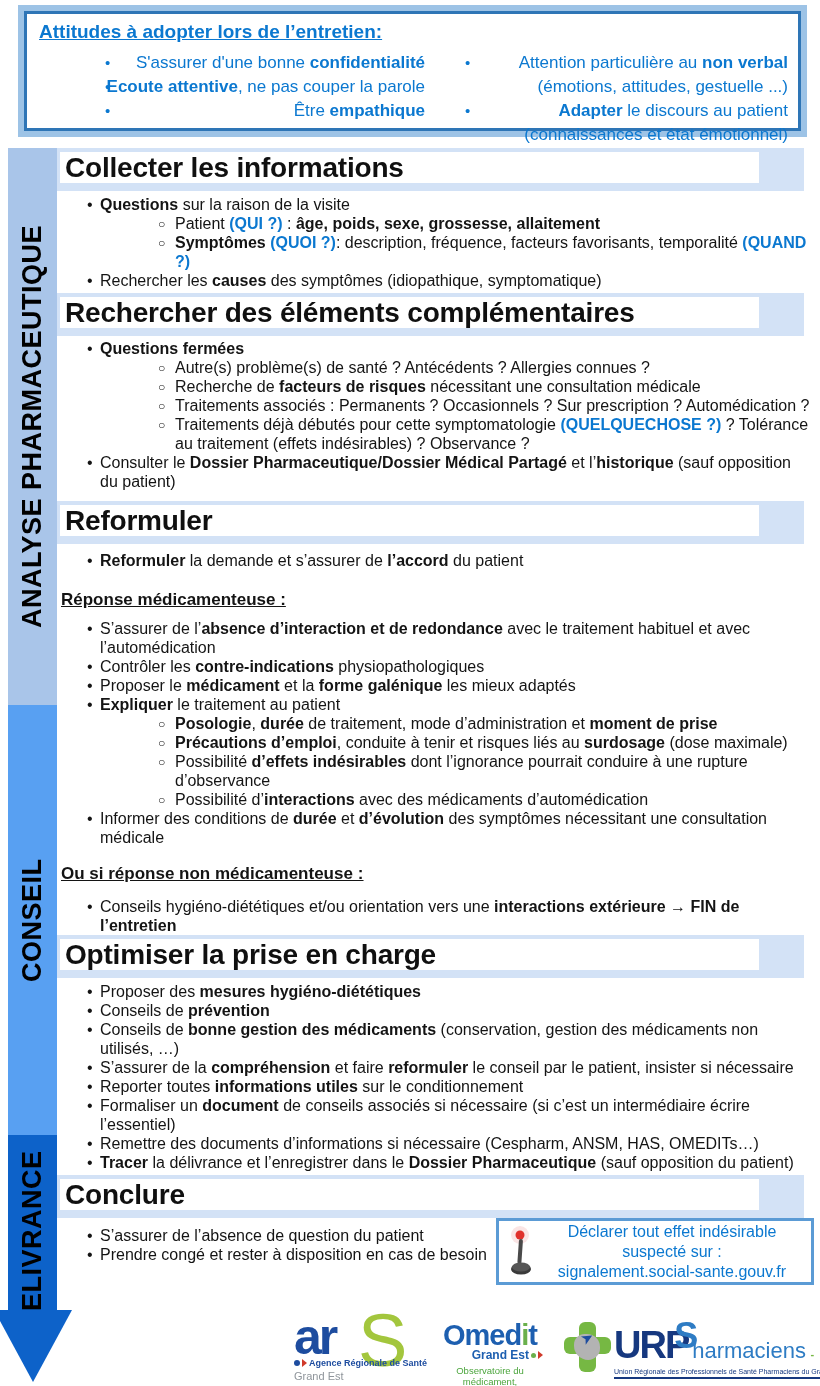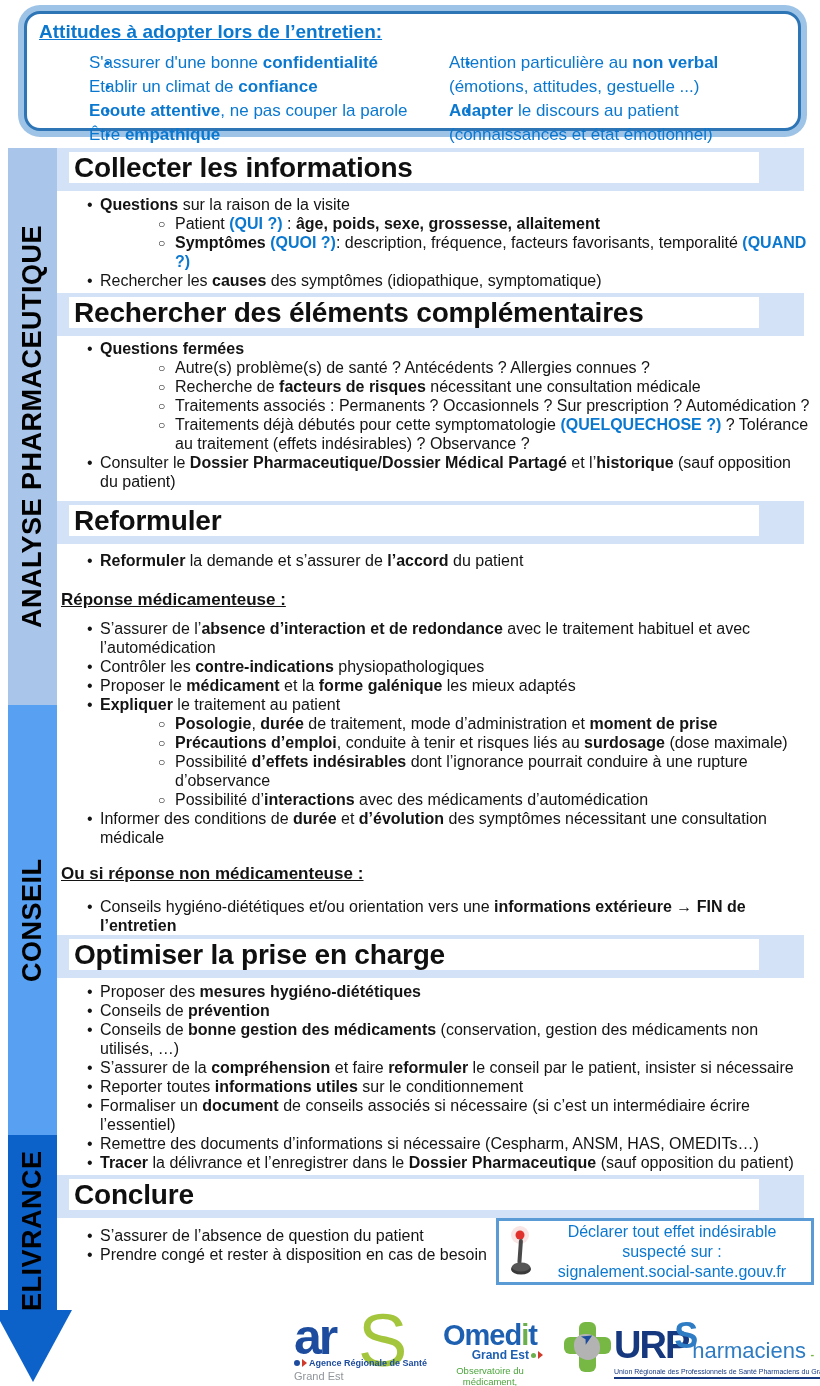--- a/index.html
+++ b/index.html
@@ -7,46 +7,46 @@
     --text-blue:#0b78d0; --box-outer:#9dc3e6; --box-inner:#2e75b6; --decl-border:#5b9bd5;
   }
   *{margin:0;padding:0;box-sizing:border-box;}
   html,body{background:#fff;}
   .page{position:relative;width:820px;height:1386px;overflow:hidden;background:#fff;
         font-family:"Liberation Sans",sans-serif;color:#141414;}
   .b{font-weight:700;} .u{text-decoration:underline;} .c-blue{color:var(--text-blue);}
 
   
   .att-box{position:absolute;left:24px;top:11px;width:777px;height:120px;background:#fff;
-           border:3px solid var(--box-inner);border-radius:16px;box-shadow:0 0 0 6px var(--box-outer);
+           border:3px solid var(--box-inner);border-radius:0;box-shadow:0 0 0 6px var(--box-outer);
            padding:7px 10px 0 12px;color:var(--text-blue);}
   .att-title{font-size:19px;font-weight:700;text-decoration:underline;margin-bottom:8px;}
   .att-cols{display:flex;padding-left:36px;}
   .att-col-left{flex:0 0 350px;}
   .att-col-right{flex:1;padding-left:10px;}
-  .att-col .item{position:relative;padding-left:14px;line-height:24px;font-size:17px;}
+  .att-col .item{position:relative;padding-left:14px;line-height:24px;font-size:17px;text-align:right;}
   .att-col .item.l1{padding-left:14px;}
   .att-col .item::before{content:"•";position:absolute;left:1px;top:0;font-size:15px;}
 
   
   .arrow{position:absolute;left:8px;top:148px;width:49px;height:1238px;}
   .seg{width:49px;}
   .seg1{height:557px;background:var(--phase1-bg);}
   .seg2{height:430px;background:var(--phase2-bg);}
   .seg3{height:175px;background:var(--phase3-bg);position:relative;}
   .vlabel{display:block;width:100%;height:100%;writing-mode:vertical-rl;transform:rotate(180deg);
           text-align:center;line-height:49px;font-weight:700;font-size:27px;color:#000;letter-spacing:0.5px;}
   .v3{position:absolute;top:0;left:0;width:49px;height:212px;}
   .ahead{position:absolute;left:-14px;top:1162px;width:0;height:0;
          border-left:39px solid transparent;border-right:39px solid transparent;
          border-top:72px solid var(--phase3-bg);}
 
   
   .sections{position:absolute;left:57px;top:148px;width:763px;}
-  .sec-header{background:var(--header-band);padding:4px 0 8px 12px;margin-right:16px;}
+  .sec-header{background:var(--header-band);padding:4px 0 8px 3px;margin-right:16px;}
   .sec-title{background:#fff;margin-right:45px;font-size:28px;font-weight:700;line-height:31px;
              padding:0 8px 0 5px;color:#101010;letter-spacing:-0.2px;}
   .sec-body{font-size:16px;line-height:19px;padding:3px 10px 10px 0;}
   .item{position:relative;}
   .item.l1{padding-left:43px;}
   .item.l1::before{content:"•";position:absolute;left:30px;top:0;}
   .item.l2{padding-left:118px;}
   .item.l2::before{content:"○";position:absolute;left:101px;top:1px;font-size:12px;}
   .subheader{margin:12px 0 10px 4px;font-size:17px;}
   .item + .subheader{margin:17px 0 14px 4px;text-decoration:underline;}
@@ -95,21 +95,20 @@
 </head>
 <body>
 
 <div class="page">
 
   <div class="att-box">
     <div class="att-title">Attitudes à adopter lors de l’entretien:</div>
     <div class="att-cols">
       <div class="att-col att-col-left">
           <div class="item l1"><span>S'assurer d'une bonne </span><span class="b">confidentialité</span></div>
-          <div class="item l1"><span>Etablir un climat de </span><span class="b">confiance</span></div>
           <div class="item l1"><span class="b">Ecoute attentive</span><span>, ne pas couper la parole</span></div>
           <div class="item l1"><span>Être </span><span class="b">empathique</span></div>
         </div>
       <div class="att-col att-col-right">
           <div class="item l1"><span>Attention particulière au </span><span class="b">non verbal</span><span> (émotions, attitudes, gestuelle ...)</span></div>
           <div class="item l1"><span class="b">Adapter</span><span> le discours au patient (connaissances et état émotionnel)</span></div>
         </div>
     </div>
   </div>
 
@@ -169,21 +168,21 @@
           <div class="item l1"><span>S’assurer de l’</span><span class="b">absence d’interaction et de redondance</span><span> avec le traitement habituel et avec l’automédication</span></div>
           <div class="item l1"><span>Contrôler les </span><span class="b">contre-indications</span><span> physiopathologiques</span></div>
           <div class="item l1"><span>Proposer le </span><span class="b">médicament</span><span> et la </span><span class="b">forme galénique</span><span> les mieux adaptés</span></div>
           <div class="item l1"><span class="b">Expliquer</span><span> le traitement au patient</span></div>
           <div class="item l2"><span class="b">Posologie</span><span>, </span><span class="b">durée</span><span> de traitement, mode d’administration et </span><span class="b">moment de prise</span></div>
           <div class="item l2"><span class="b">Précautions d’emploi</span><span>, conduite à tenir et risques liés au </span><span class="b">surdosage</span><span> (dose maximale)</span></div>
           <div class="item l2"><span>Possibilité </span><span class="b">d’effets indésirables</span><span> dont l’ignorance pourrait conduire à une rupture d’observance</span></div>
           <div class="item l2"><span>Possibilité d’</span><span class="b">interactions</span><span> avec des médicaments d’automédication</span></div>
           <div class="item l1"><span>Informer des conditions de </span><span class="b">durée</span><span> et </span><span class="b">d’évolution</span><span> des symptômes nécessitant une consultation médicale</span></div>
           <div class="subheader"><span class="b u">Ou si réponse non médicamenteuse :</span></div>
-          <div class="item l1"><span>Conseils hygiéno-diététiques et/ou orientation vers une </span><span class="b">informations extérieure</span><span class="b"> → FIN de l’entretien</span></div>
+          <div class="item l1"><span>Conseils hygiéno-diététiques et/ou orientation vers une </span><span class="b">interactions extérieure</span><span class="b"> → FIN de l’entretien</span></div>
         </div>
     </div>
 
     <div class="sec s5">
       <div class="sec-header">
         <div class="sec-title">Optimiser la prise en charge</div>
       </div>
       <div class="sec-body">
           <div class="item l1"><span>Proposer des </span><span class="b">mesures hygiéno-diététiques</span></div>
           <div class="item l1"><span>Conseils de </span><span class="b">prévention</span></div>

